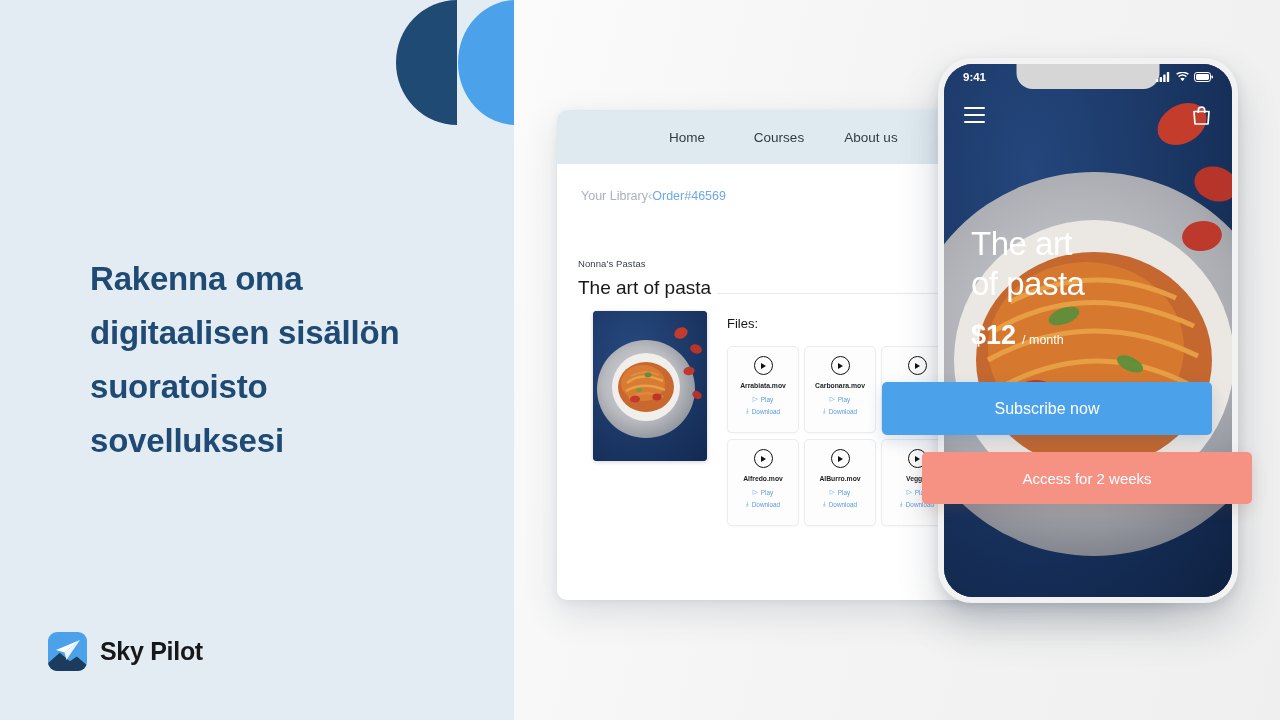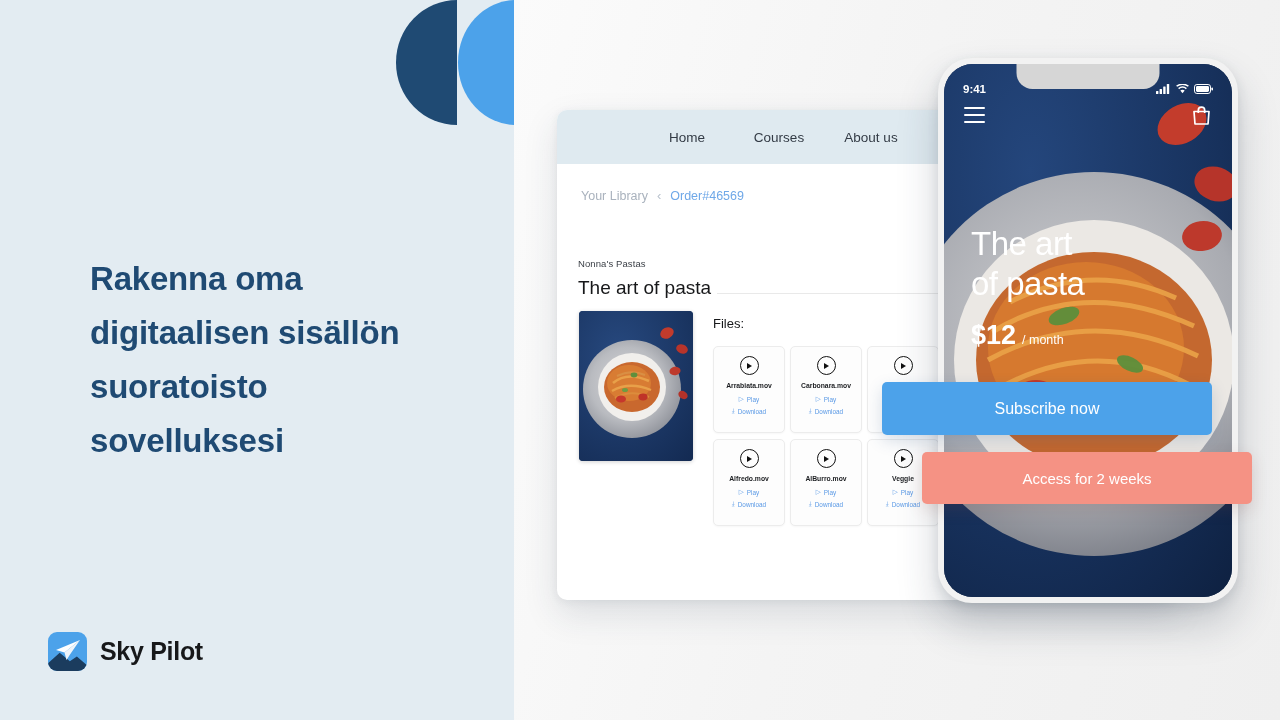--- a/index.html
+++ b/index.html
@@ -66,36 +66,36 @@
   #browser-nav{
     height:54px; background:#dfeaf0;
     display:flex; align-items:center; gap:4px;
     padding-left:86px;
   }
   .nav-item{
     font-size:13.5px; color:#333b45; width:88px; text-align:center;
     white-space:nowrap; cursor:pointer;
   }
   #breadcrumb{
-    display:flex; align-items:center; gap:9px;
+    display:flex; align-items:center; 
     padding:24px 0 0 24px; font-size:12.5px;
   }
   #crumb-root{ color:#a9b2bd; }
   #crumb-arrow{ color:#b9c2cd; font-size:13px; }
   #crumb-current{ color:#6fa8e8; }
 
   #content-head{ padding:55px 0 0 21px; }
   #kicker{ font-size:9.5px; color:#3a3f46; letter-spacing:.1px; }
   #doc-title{ font-size:19px; color:#17181a; margin-top:8px; font-weight:normal; }
   #head-rule{
     position:absolute; left:160px; top:183px; right:0; height:1px;
     background:#e9e9e9;
   }
 
-  #content-body{ display:flex; padding:12px 0 0 22px; gap:20px; }
+  #content-body{ display:flex; padding:12px 0 0 22px; gap:20px;margin-left:14px; }
   #hero-photo{
     width:114px; height:150px; border-radius:4px; flex:none;
     position:relative; overflow:hidden; background:#1b3a6b;
     box-shadow:0 1px 4px rgba(0,0,0,.18);
   }
   #files-col{ flex:1; padding-top:5px; }
   #files-label{ font-size:13px; color:#17181a; margin-bottom:15px; }
   #files-grid{
     display:grid; grid-template-columns:repeat(3,72px); gap:6px 5px;
   }
@@ -133,21 +133,21 @@
     width:100%; height:100%; border-radius:29px; overflow:hidden;
     position:relative; background:#0f2547;
   }
   #phone-photo{ position:absolute; inset:0; }
   #notch{
     position:absolute; left:50%; transform:translateX(-50%); top:0;
     width:143px; height:25px; background:#d6d6d6;
     border-radius:0 0 16px 16px; z-index:5;
   }
   #status-bar{
-    position:absolute; top:12px; left:0; right:0; height:25px; z-index:6;
+    position:absolute; top:0; left:0; right:0; height:25px; z-index:6;
     display:flex; align-items:center; justify-content:space-between;
     padding:8px 19px; color:#fff;
   }
   #status-time{ font-size:11.5px; font-weight:bold; }
   #status-icons{ display:flex; align-items:center; gap:5px; }
   #phone-appbar{
     position:absolute; top:34px; left:0; right:0; height:34px; z-index:6;
     display:flex; align-items:center; justify-content:space-between;
     padding:0 20px;
   }

